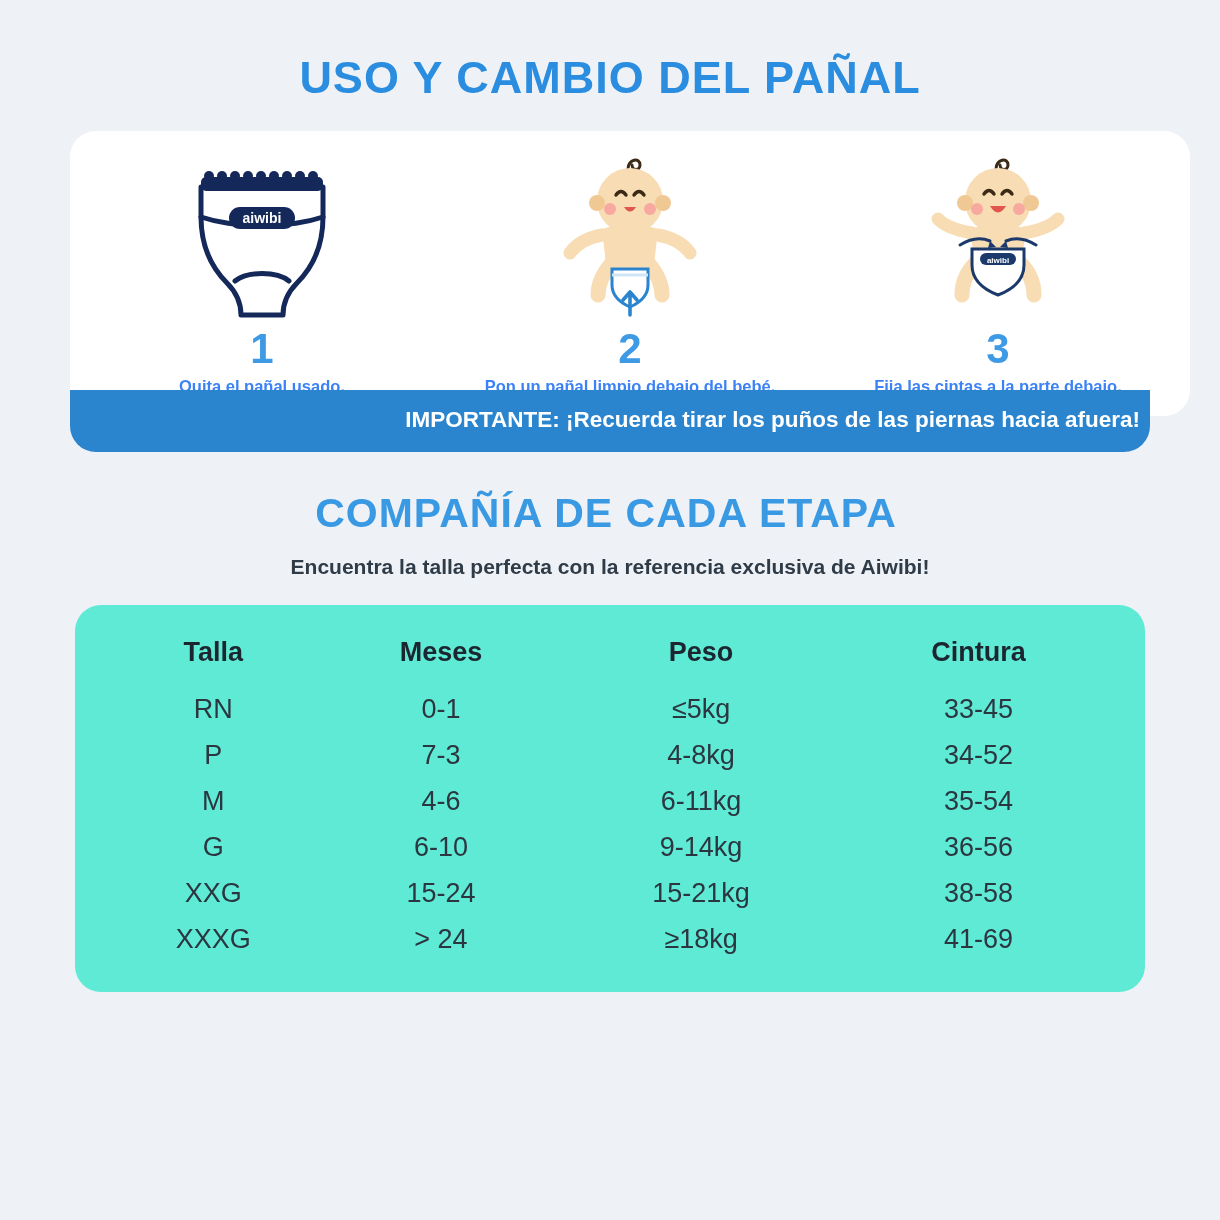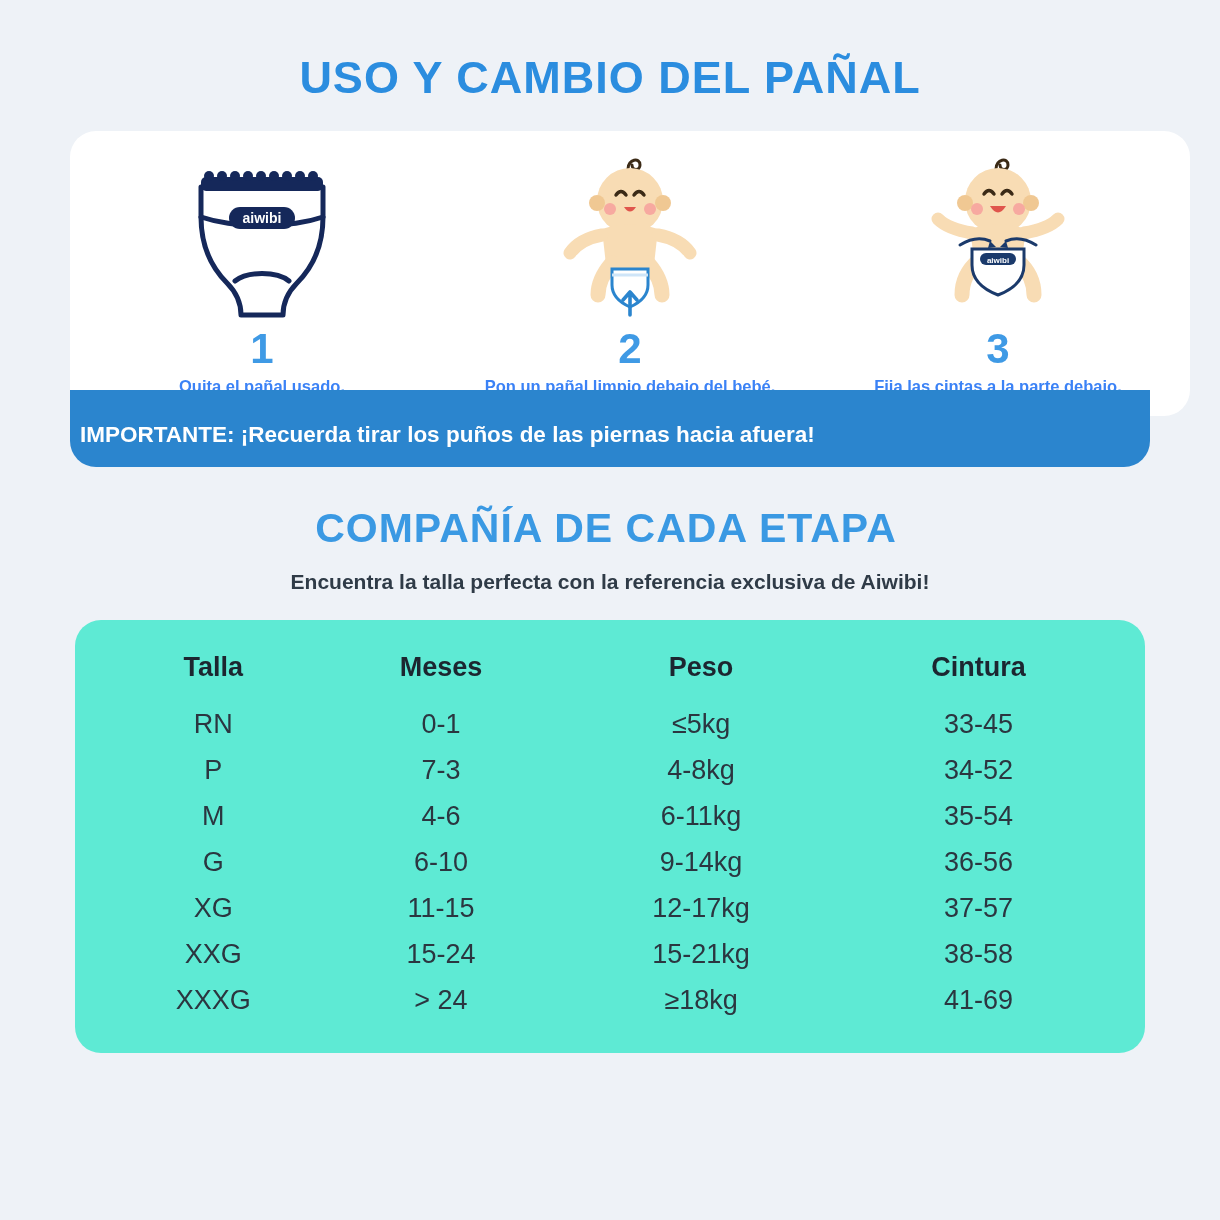--- a/index.html
+++ b/index.html
@@ -71,24 +71,24 @@
     margin-bottom: 20px;
     text-align: center;
     white-space: nowrap;
   }
 
   .important-bar {
     margin: 0 70px;
     background: #2b85ce;
     border-radius: 0 0 26px 26px;
     color: #ffffff;
-    text-align: left;
+    text-align: right;
     font-size: 22.5px;
     font-weight: 600;
-    padding: 32px 10px 19px;
+    padding: 17px 10px 19px;
     position: relative;
     top: -26px;
     z-index: 1;
   }
   .bar-wrap { position: relative; }
 
   
   h2.section-title {
     margin: 12px 8px 0 0;
     text-align: center;
@@ -283,26 +283,20 @@
           <td>6-11kg</td>
           <td>35-54</td>
         </tr>
         <tr>
           <td>G</td>
           <td>6-10</td>
           <td>9-14kg</td>
           <td>36-56</td>
         </tr>
         <tr>
-          <td>XG</td>
-          <td>11-15</td>
-          <td>12-17kg</td>
-          <td>37-57</td>
-        </tr>
-        <tr>
           <td>XXG</td>
           <td>15-24</td>
           <td>15-21kg</td>
           <td>38-58</td>
         </tr>
         <tr>
           <td>XXXG</td>
           <td>&gt; 24</td>
           <td>≥18kg</td>
           <td>41-69</td>

